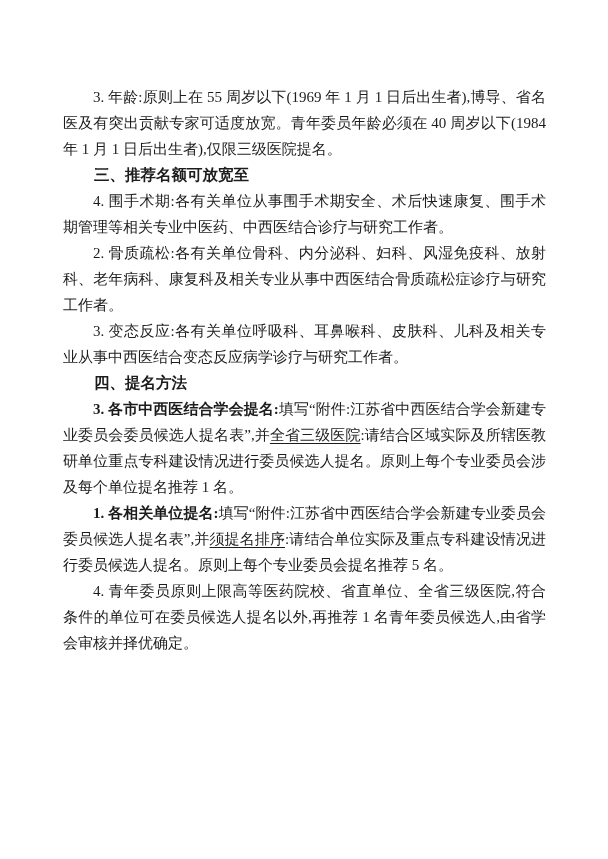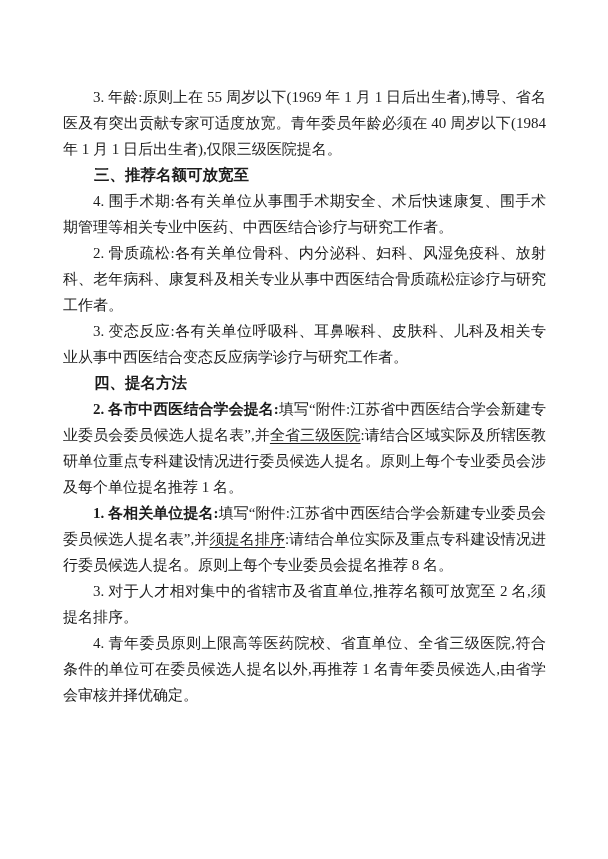--- a/index.html
+++ b/index.html
@@ -58,23 +58,22 @@
     <p class="heading"><span>三、推荐名额可放宽至</span></p>
 
     <p><span>4. 围手术期:各有关单位从事围手术期安全、术后快速康复、围手术期管理等相关专业中医药、中西医结合诊疗与研究工作者。</span></p>
 
     <p><span>2. 骨质疏松:各有关单位骨科、内分泌科、妇科、风湿免疫科、放射科、老年病科、康复科及相关专业从事中西医结合骨质疏松症诊疗与研究工作者。</span></p>
 
     <p><span>3. 变态反应:各有关单位呼吸科、耳鼻喉科、皮肤科、儿科及相关专业从事中西医结合变态反应病学诊疗与研究工作者。</span></p>
 
     <p class="heading"><span>四、提名方法</span></p>
 
-    <p><span class="seg-bold">2. 各市中西医结合学会提名:</span><span>填写“附件:江苏省中西医结合学会新建专业委员会委员候选人提名表”,并</span><span class="seg-underline">全省三级医院</span><span>:请结合区域实际及所辖医教研单位重点专科建设情况进行委员候选人提名。原则上每个专业委员会涉及每个单位提名推荐 1 名。</span></p>
+    <p><span class="seg-bold">3. 各市中西医结合学会提名:</span><span>填写“附件:江苏省中西医结合学会新建专业委员会委员候选人提名表”,并</span><span class="seg-underline">全省三级医院</span><span>:请结合区域实际及所辖医教研单位重点专科建设情况进行委员候选人提名。原则上每个专业委员会涉及每个单位提名推荐 1 名。</span></p>
 
-    <p><span class="seg-bold">1. 各相关单位提名:</span><span>填写“附件:江苏省中西医结合学会新建专业委员会委员候选人提名表”,并</span><span class="seg-underline">须提名排序</span><span>:请结合单位实际及重点专科建设情况进行委员候选人提名。原则上每个专业委员会提名推荐 8 名。</span></p>
+    <p><span class="seg-bold">1. 各相关单位提名:</span><span>填写“附件:江苏省中西医结合学会新建专业委员会委员候选人提名表”,并</span><span class="seg-underline">须提名排序</span><span>:请结合单位实际及重点专科建设情况进行委员候选人提名。原则上每个专业委员会提名推荐 5 名。</span></p>
 
-    <p><span>3. 对于人才相对集中的省辖市及省直单位,推荐名额可放宽至 2 名,须提名排序。</span></p>
 
     <p><span>4. 青年委员原则上限高等医药院校、省直单位、全省三级医院,符合条件的单位可在委员候选人提名以外,再推荐 1 名青年委员候选人,由省学会审核并择优确定。</span></p>
 
 
   </div>
 </div>
 
 </body></html>

